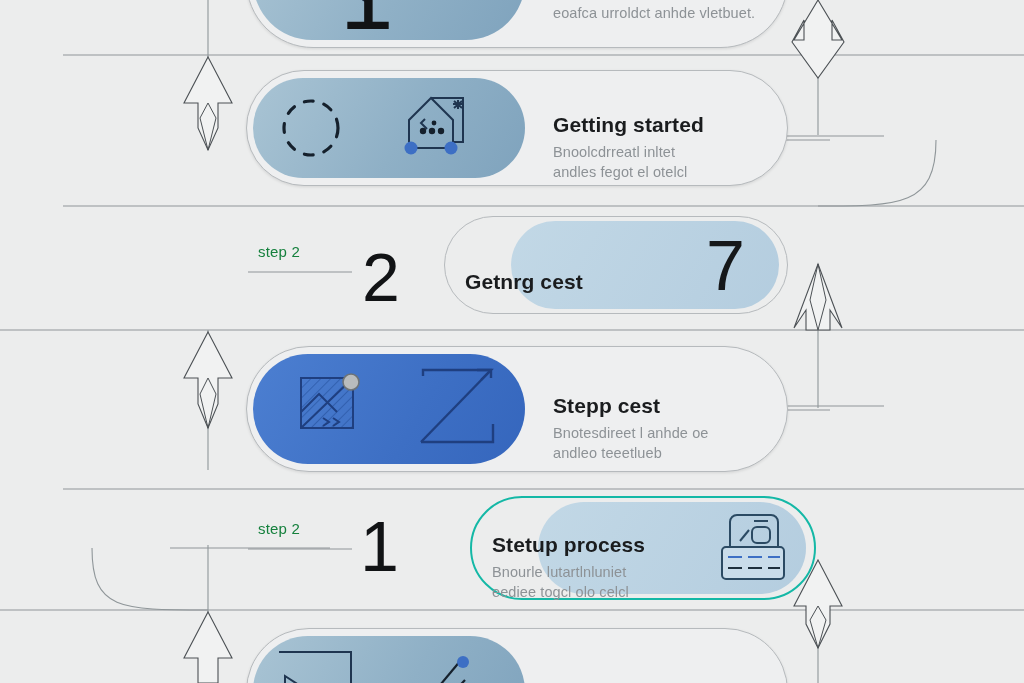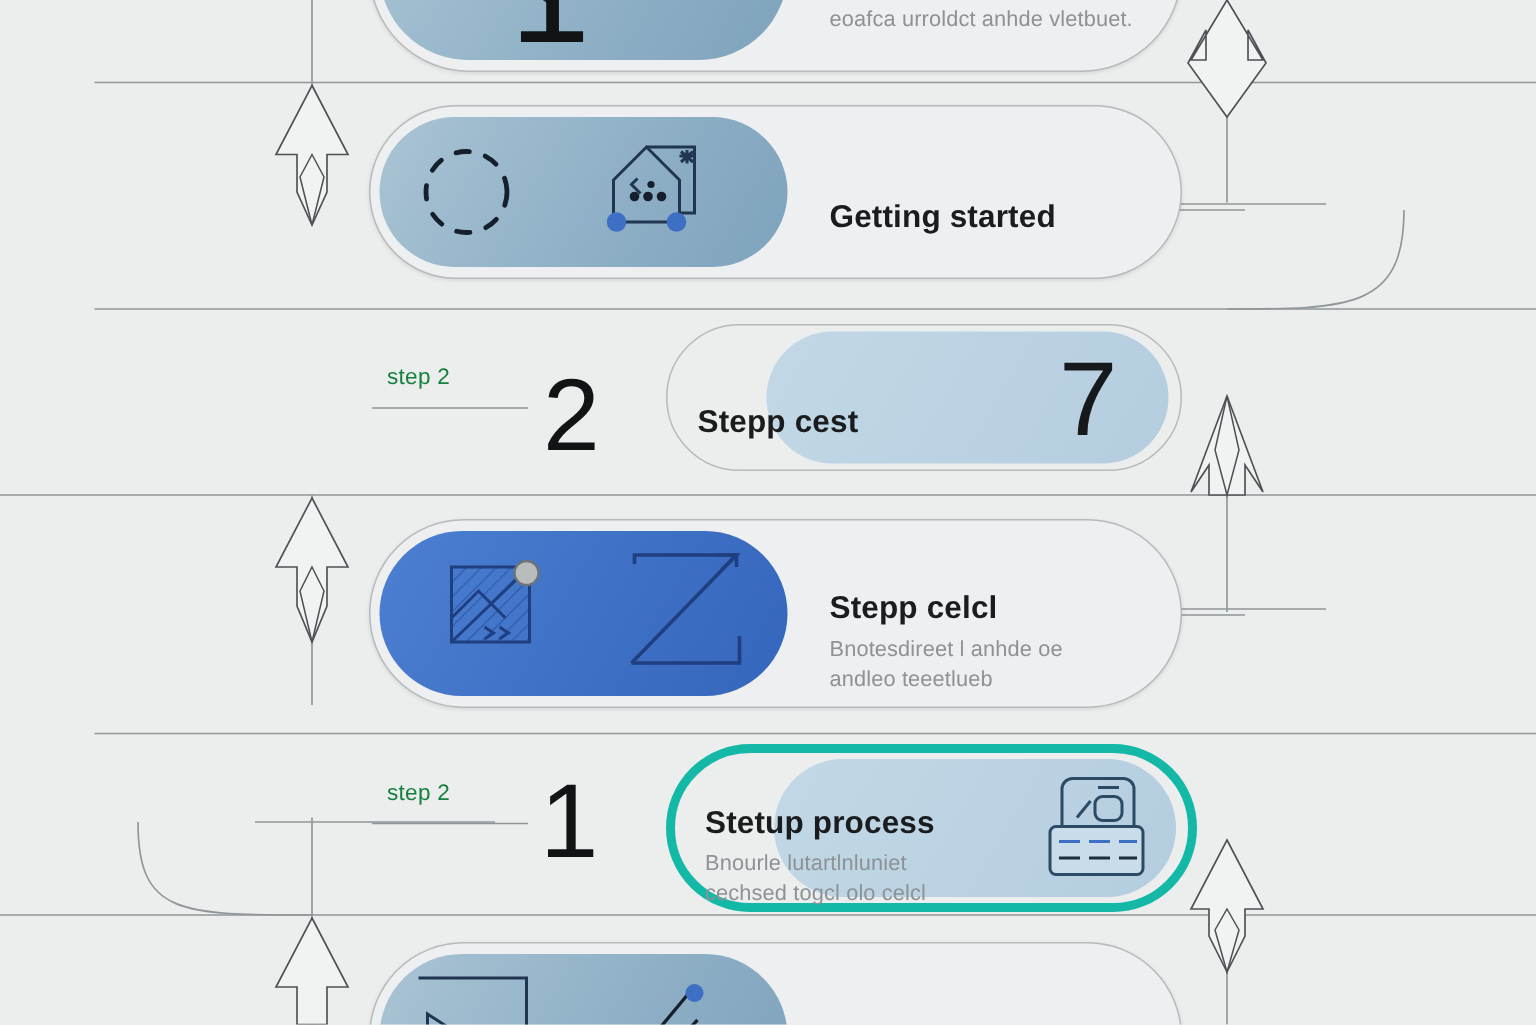--- a/index.html
+++ b/index.html
@@ -186,30 +186,32 @@
         <circle cx="22" cy="39" r="3.2" fill="#15202c"></circle>
         <circle cx="31" cy="39" r="3.2" fill="#15202c"></circle>
         <circle cx="40" cy="39" r="3.2" fill="#15202c"></circle>
         <circle cx="33" cy="31" r="2.4" fill="#15202c"></circle>
         <circle cx="10" cy="56" r="6.5" fill="#3d6fc4"></circle>
         <circle cx="50" cy="56" r="6.5" fill="#3d6fc4"></circle>
       </svg>
     </div>
     <div class="card-text">
       <div class="card-title">Getting started</div>
+      <div class="card-sub">Bnoolcdrreatl inltet
+andles fegot el otelcl</div>
     </div>
   </div>
 
   <div class="step-label" style="left:258px; top:243px;">step 2</div>
   <div class="step-num" style="left:362px; top:243px; font-size:68px;">2</div>
 
   <div class="card" style="left:444px; top:216px; width:342px; height:96px; background:transparent; border:1px solid #b6babd; box-shadow:none;">
     <div class="blob media-pale" style="left:66px; top:4px; width:268px; height:88px;"></div>
     <div class="card-text" style="padding-left:20px;">
-      <div class="card-title">Stepp cest</div>
+      <div class="card-title">Getnrg cest</div>
     </div>
     <div class="ghost-num" style="right:42px; top:14px; font-size:70px; z-index:2;">7</div>
   </div>
 
   <div class="card" style="left:246px; top:346px; width:540px; height:124px;">
     <div class="card-media media-royal" style="width:272px;height:110px;margin:6px;">
       <svg class="icon-svg" width="72" height="66" viewBox="0 0 72 66" style="position:absolute;left:44px;top:18px;">
         <defs>
           <pattern id="hatch" width="7" height="7" patternTransform="rotate(45)" patternUnits="userSpaceOnUse">
             <line x1="0" y1="0" x2="0" y2="7" stroke="#2d5aa8" stroke-width="1.6"></line>
@@ -223,35 +225,35 @@
       <svg class="icon-svg" width="96" height="84" viewBox="0 0 96 84" style="position:absolute;left:160px;top:12px;">
         <g fill="none" stroke="#1f3f80" stroke-width="2.4">
           <path d="M10 10 L10 4 L78 4 L78 12"></path>
           <path d="M78 4 L8 76"></path>
           <path d="M68 14 l10 -10 l-14 0"></path>
           <path d="M8 76 L80 76 L80 58"></path>
         </g>
       </svg>
     </div>
     <div class="card-text">
-      <div class="card-title">Stepp celcl</div>
+      <div class="card-title">Stepp cest</div>
       <div class="card-sub">Bnotesdireet l anhde oe
 andleo teeetlueb</div>
     </div>
   </div>
 
   <div class="step-label" style="left:258px; top:520px;">step 2</div>
   <div class="step-num" style="left:360px; top:512px; font-size:70px;">1</div>
 
-  <div class="card" style="left:444px; top:496px; width:342px; height:100px; background:transparent; border:6px solid #14b8a6; box-shadow:none;">
+  <div class="card" style="left:470px; top:496px; width:342px; height:100px; background:transparent; border:2px solid #14b8a6; box-shadow:none;">
     <div class="blob media-pale" style="left:66px; top:4px; width:268px; height:92px;"></div>
     <div class="card-text" style="padding-left:20px;">
       <div class="card-title">Stetup process</div>
       <div class="card-sub">Bnourle lutartlnluniet
-cechsed togcl olo celcl</div>
+eediee togcl olo celcl</div>
     </div>
     <svg class="icon-svg" width="78" height="72" viewBox="0 0 78 72" style="position:absolute; right:20px; top:13px; z-index:2;">
       <g fill="none" stroke="#2b4a63" stroke-width="2">
         <rect x="14" y="4" width="48" height="42" rx="7"></rect>
         <rect x="36" y="16" width="18" height="16" rx="5"></rect>
         <path d="M38 10 l14 0"></path>
         <path d="M24 30 l9 -11"></path>
         <path d="M20 36 l0 4"></path>
         <rect x="6" y="36" width="62" height="32" rx="4" fill="#c9dcea"></rect>
         <path d="M12 46 l14 0 M32 46 l14 0 M52 46 l12 0" stroke="#3d6fc4"></path>

